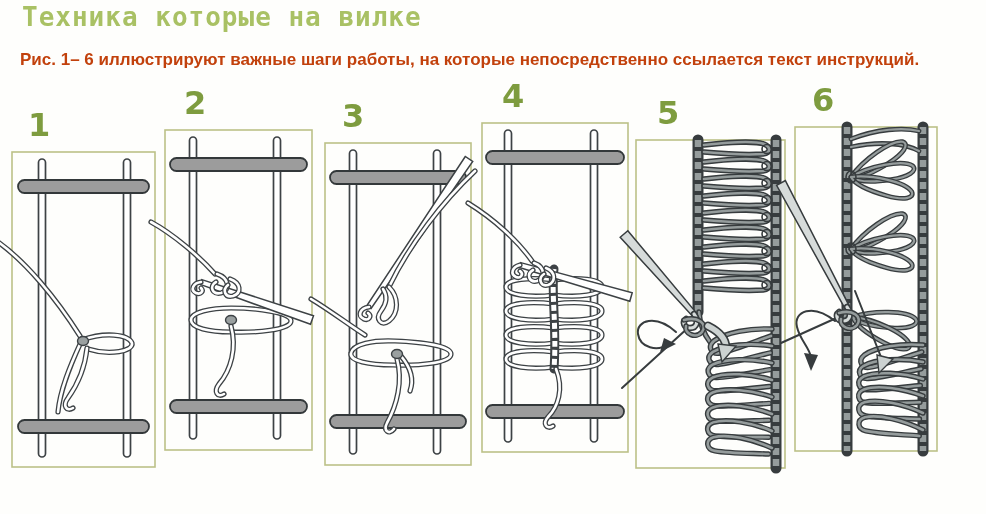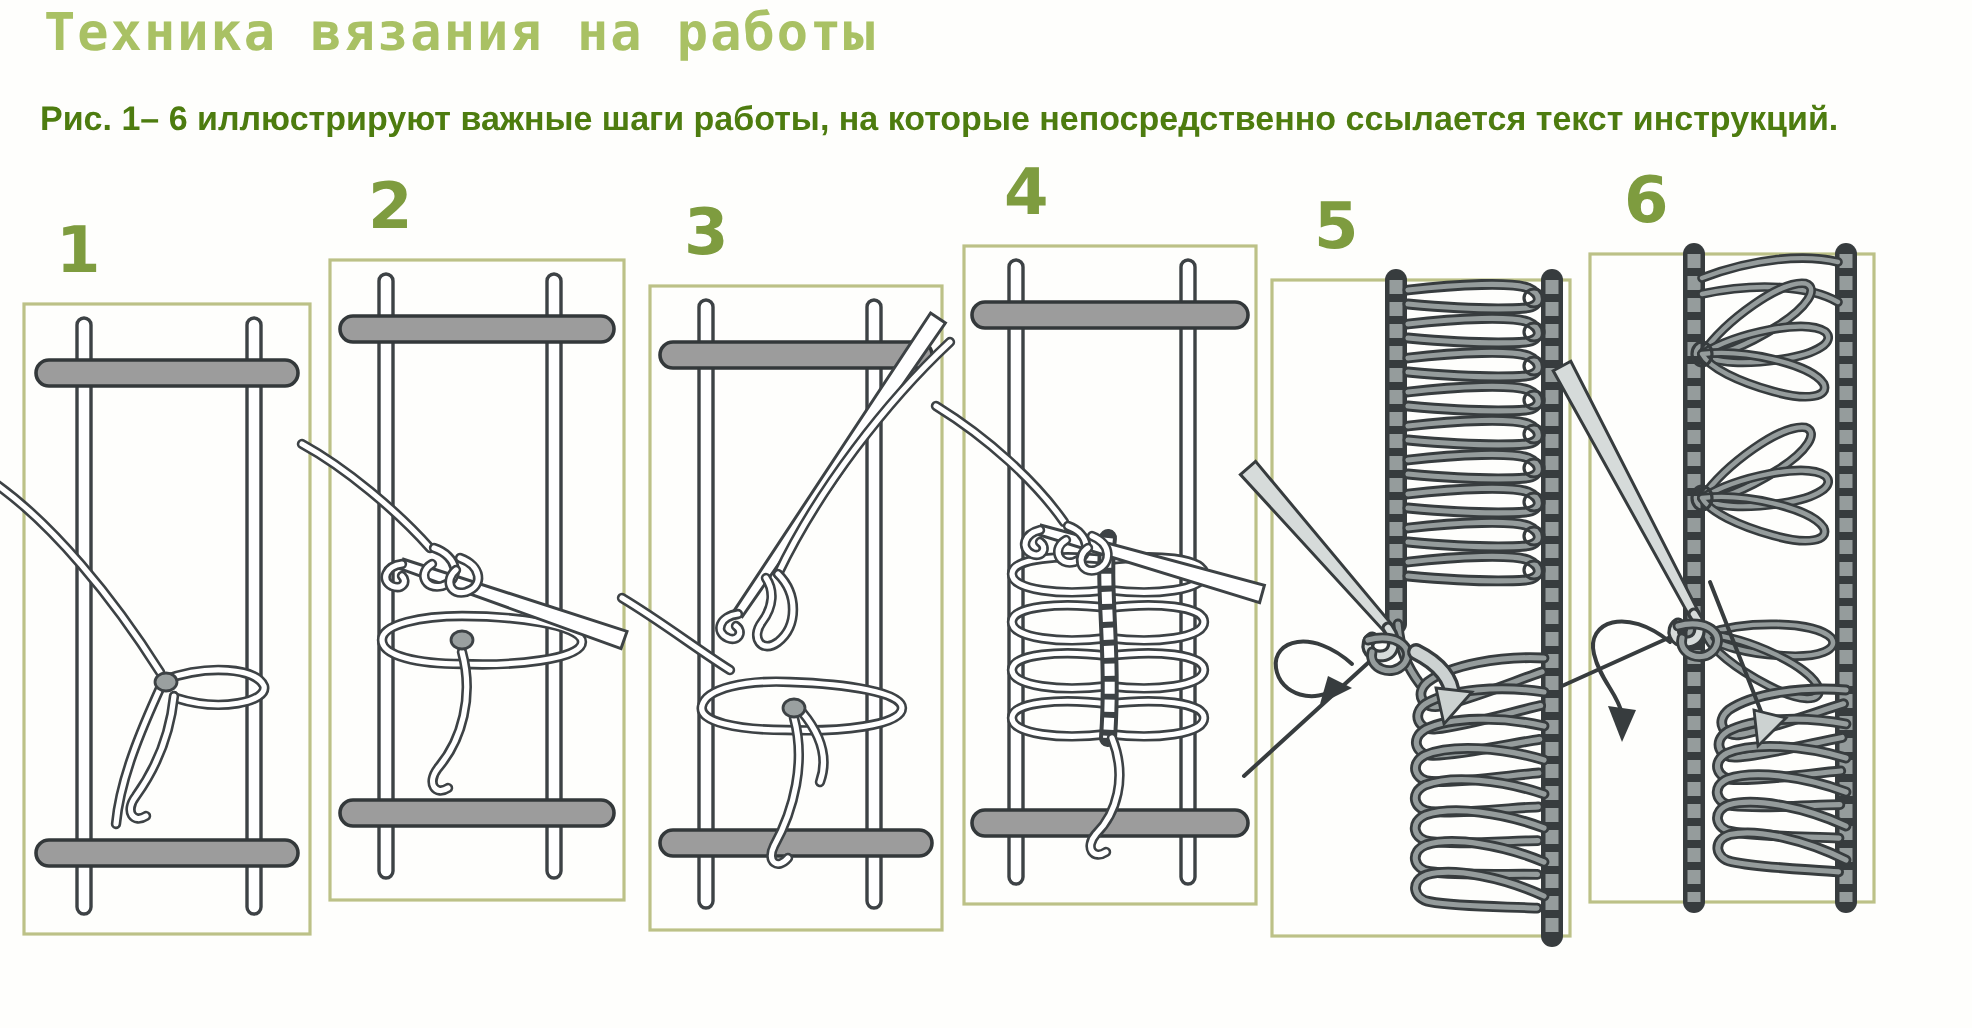--- a/index.html
+++ b/index.html
@@ -8,21 +8,21 @@
     background:#fefefc;font-family:"Liberation Sans",sans-serif;
   }
   .title{
     position:absolute;left:22px;top:2px;
     font-family:"DejaVu Sans Mono",monospace;font-weight:bold;
     font-size:26px;letter-spacing:1px;color:#a9c164;white-space:nowrap;
   }
   .subtitle{
     position:absolute;left:20px;top:50px;
     font-family:"Liberation Sans",sans-serif;font-weight:bold;
-    font-size:17px;color:#4d7c0f;white-space:nowrap;
+    font-size:17px;color:#c2410c;white-space:nowrap;
   }
   .fig{position:absolute;}
   .num{
     position:absolute;top:-38px;
     font-family:"DejaVu Sans",sans-serif;font-weight:bold;
     font-size:32px;line-height:34px;color:#7e9c3f;
   }
   #fig1{left:-2px;top:146px;width:171px;height:327px}
   #fig2{left:151px;top:124px;width:175px;height:332px}
   #fig3{left:311px;top:137px;width:174px;height:334px}
@@ -54,21 +54,21 @@
   .knot{fill:#9aa0a0;stroke:#3d4245;stroke-width:1.4}
   .tl{stroke:#373c3e;stroke-width:2;fill:none;stroke-linecap:round}
   .ah{fill:#373c3e;stroke:none}
   .al{fill:#ccd2d1;stroke:#373c3e;stroke-width:1.4}
   .ao{stroke:#373c3e;stroke-width:9;fill:none;stroke-linecap:round}
   .ai{stroke:#ccd2d1;stroke-width:5.6;fill:none;stroke-linecap:round}
 </style>
 </head>
 <body>
 
-<div class="title">Техника вязания на работы</div>
+<div class="title">Техника которые на вилке</div>
 <div class="subtitle">Рис. 1– 6 иллюстрируют важные шаги работы, на которые непосредственно ссылается текст инструкций.</div>
 
 <div class="fig" id="fig1">
   <div class="num">1</div>
   <svg width="171" height="327" viewBox="0 0 171 327" xmlns="http://www.w3.org/2000/svg">
     <defs>
       <path id="f1a" d="M0,96 C28,116 58,152 82,190"></path>
       <path id="f1b" d="M84,194 C106,186 130,188 134,197 C136,205 112,210 90,203"></path>
       <path id="f1c" d="M83,196 C72,220 62,244 60,266"></path>
       <path id="f1d" d="M89,202 C87,222 80,238 70,252 C64,260 69,266 75,262"></path>

